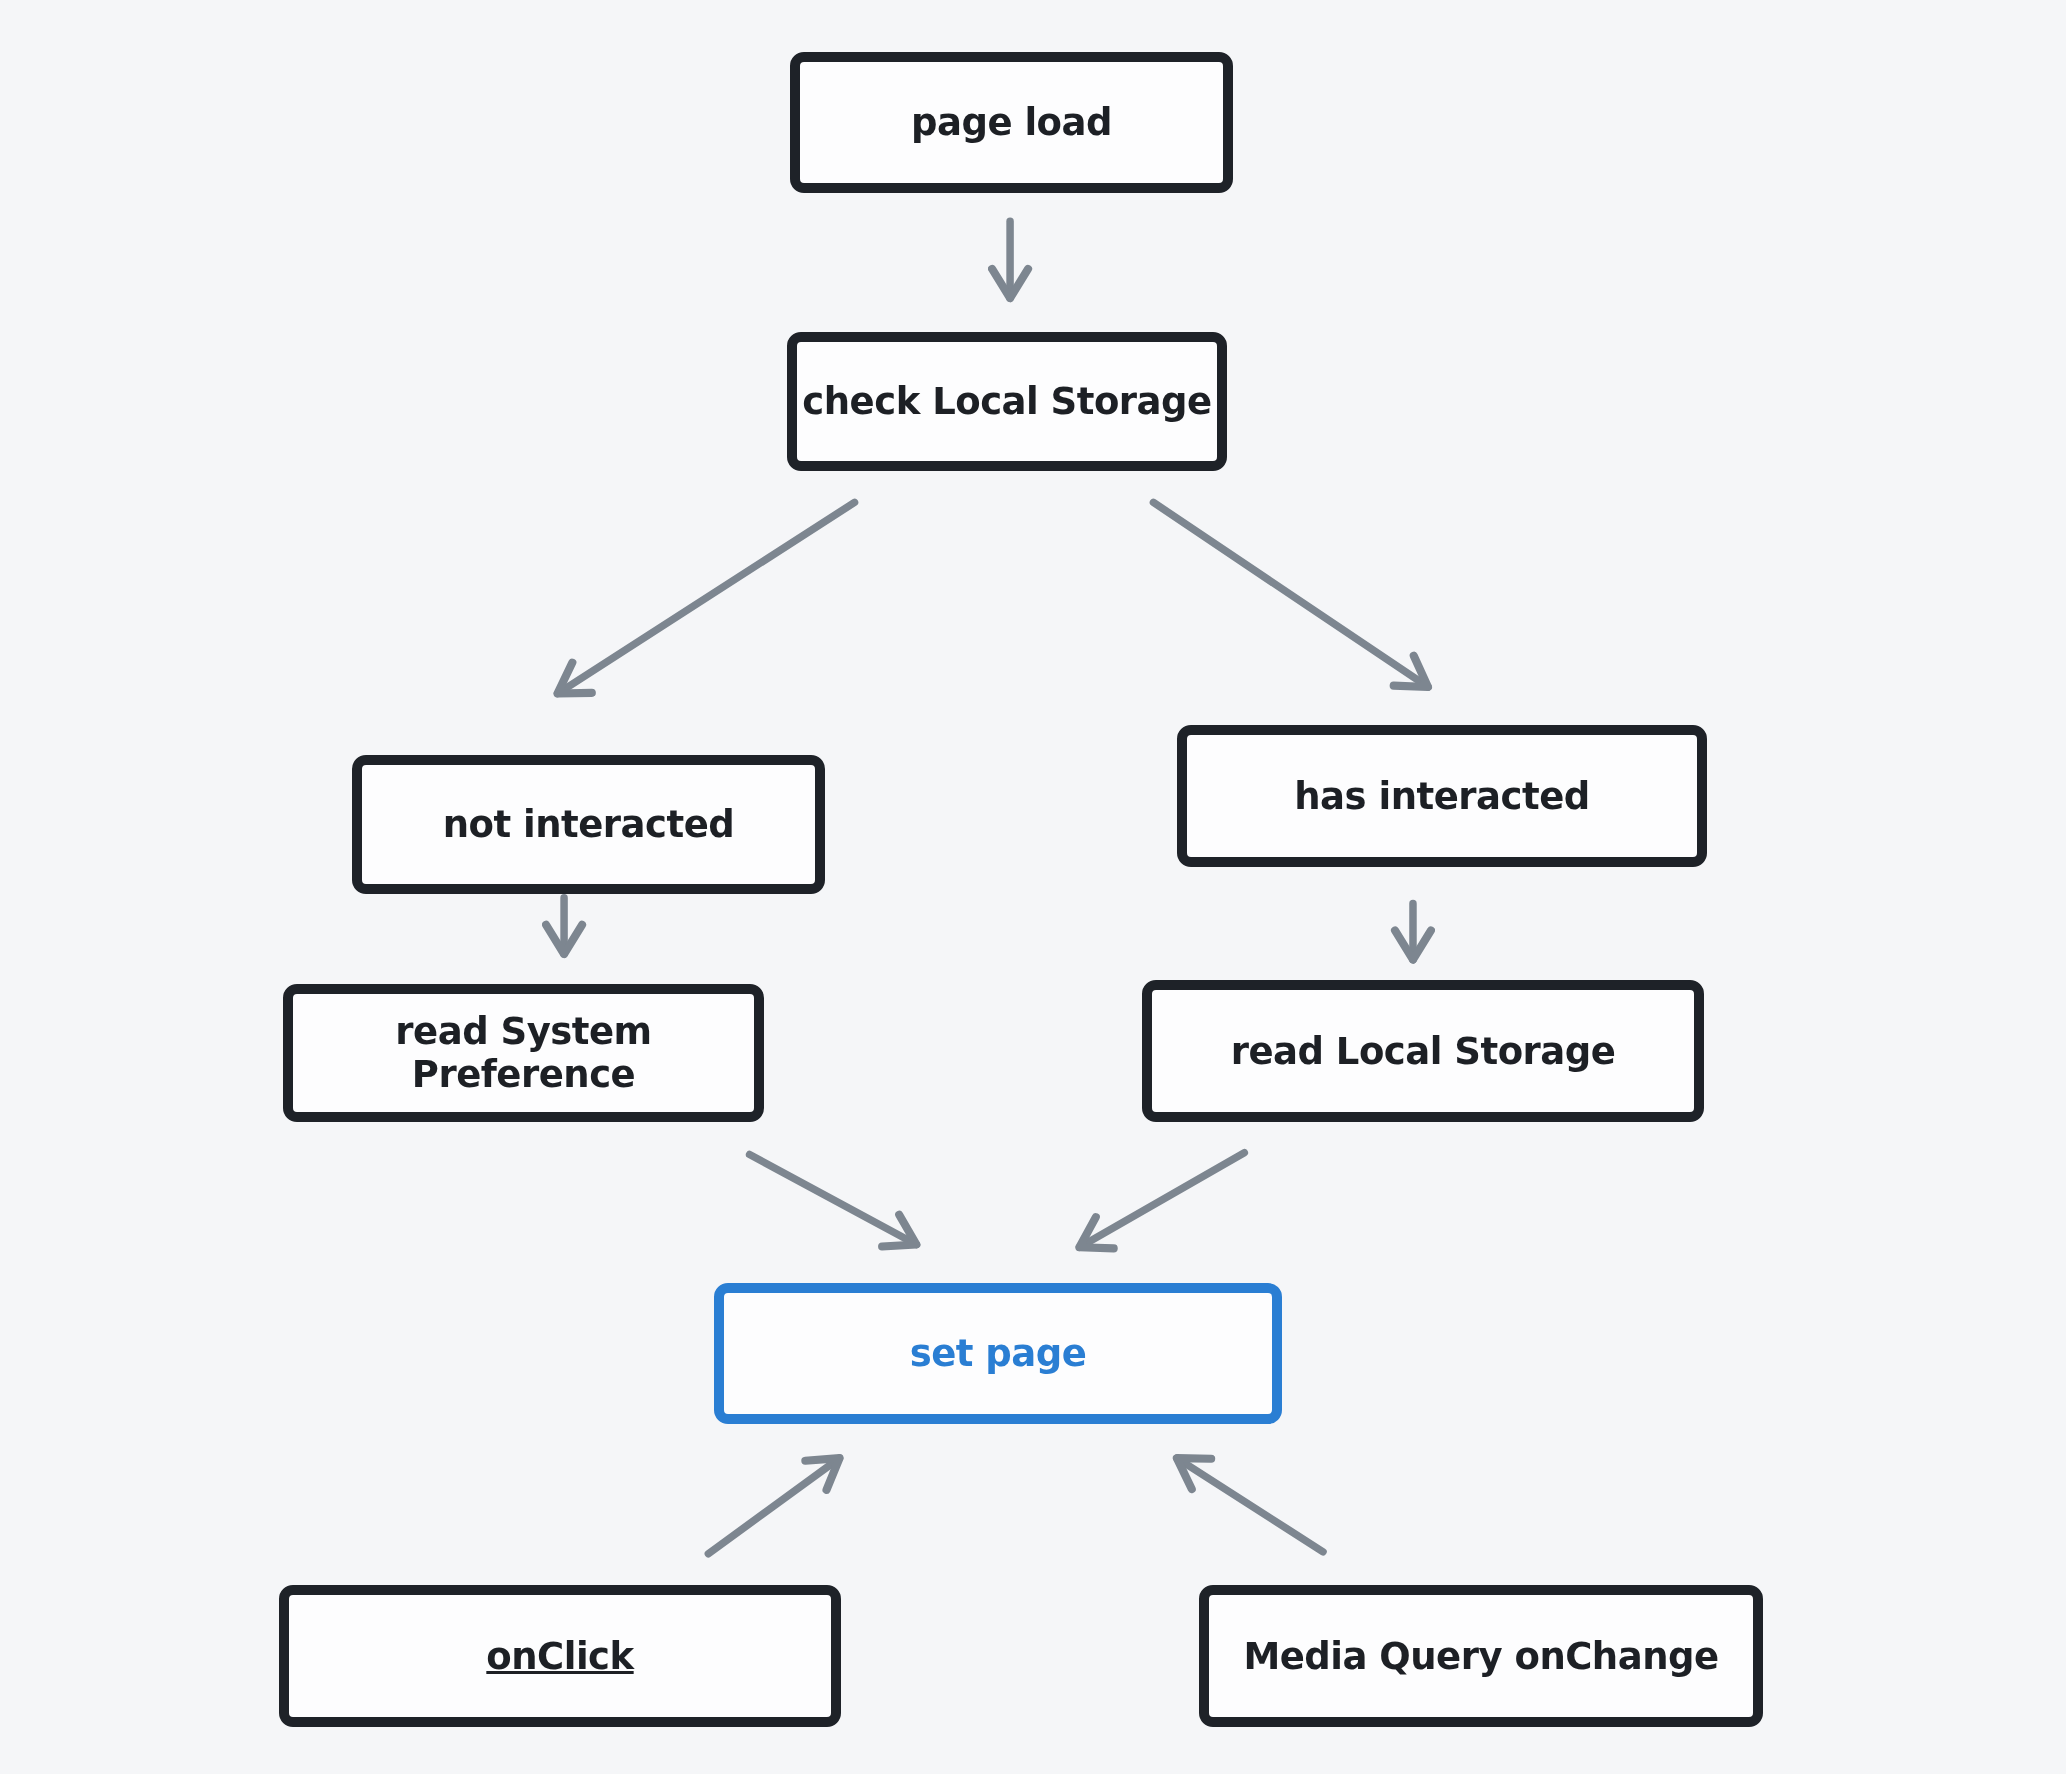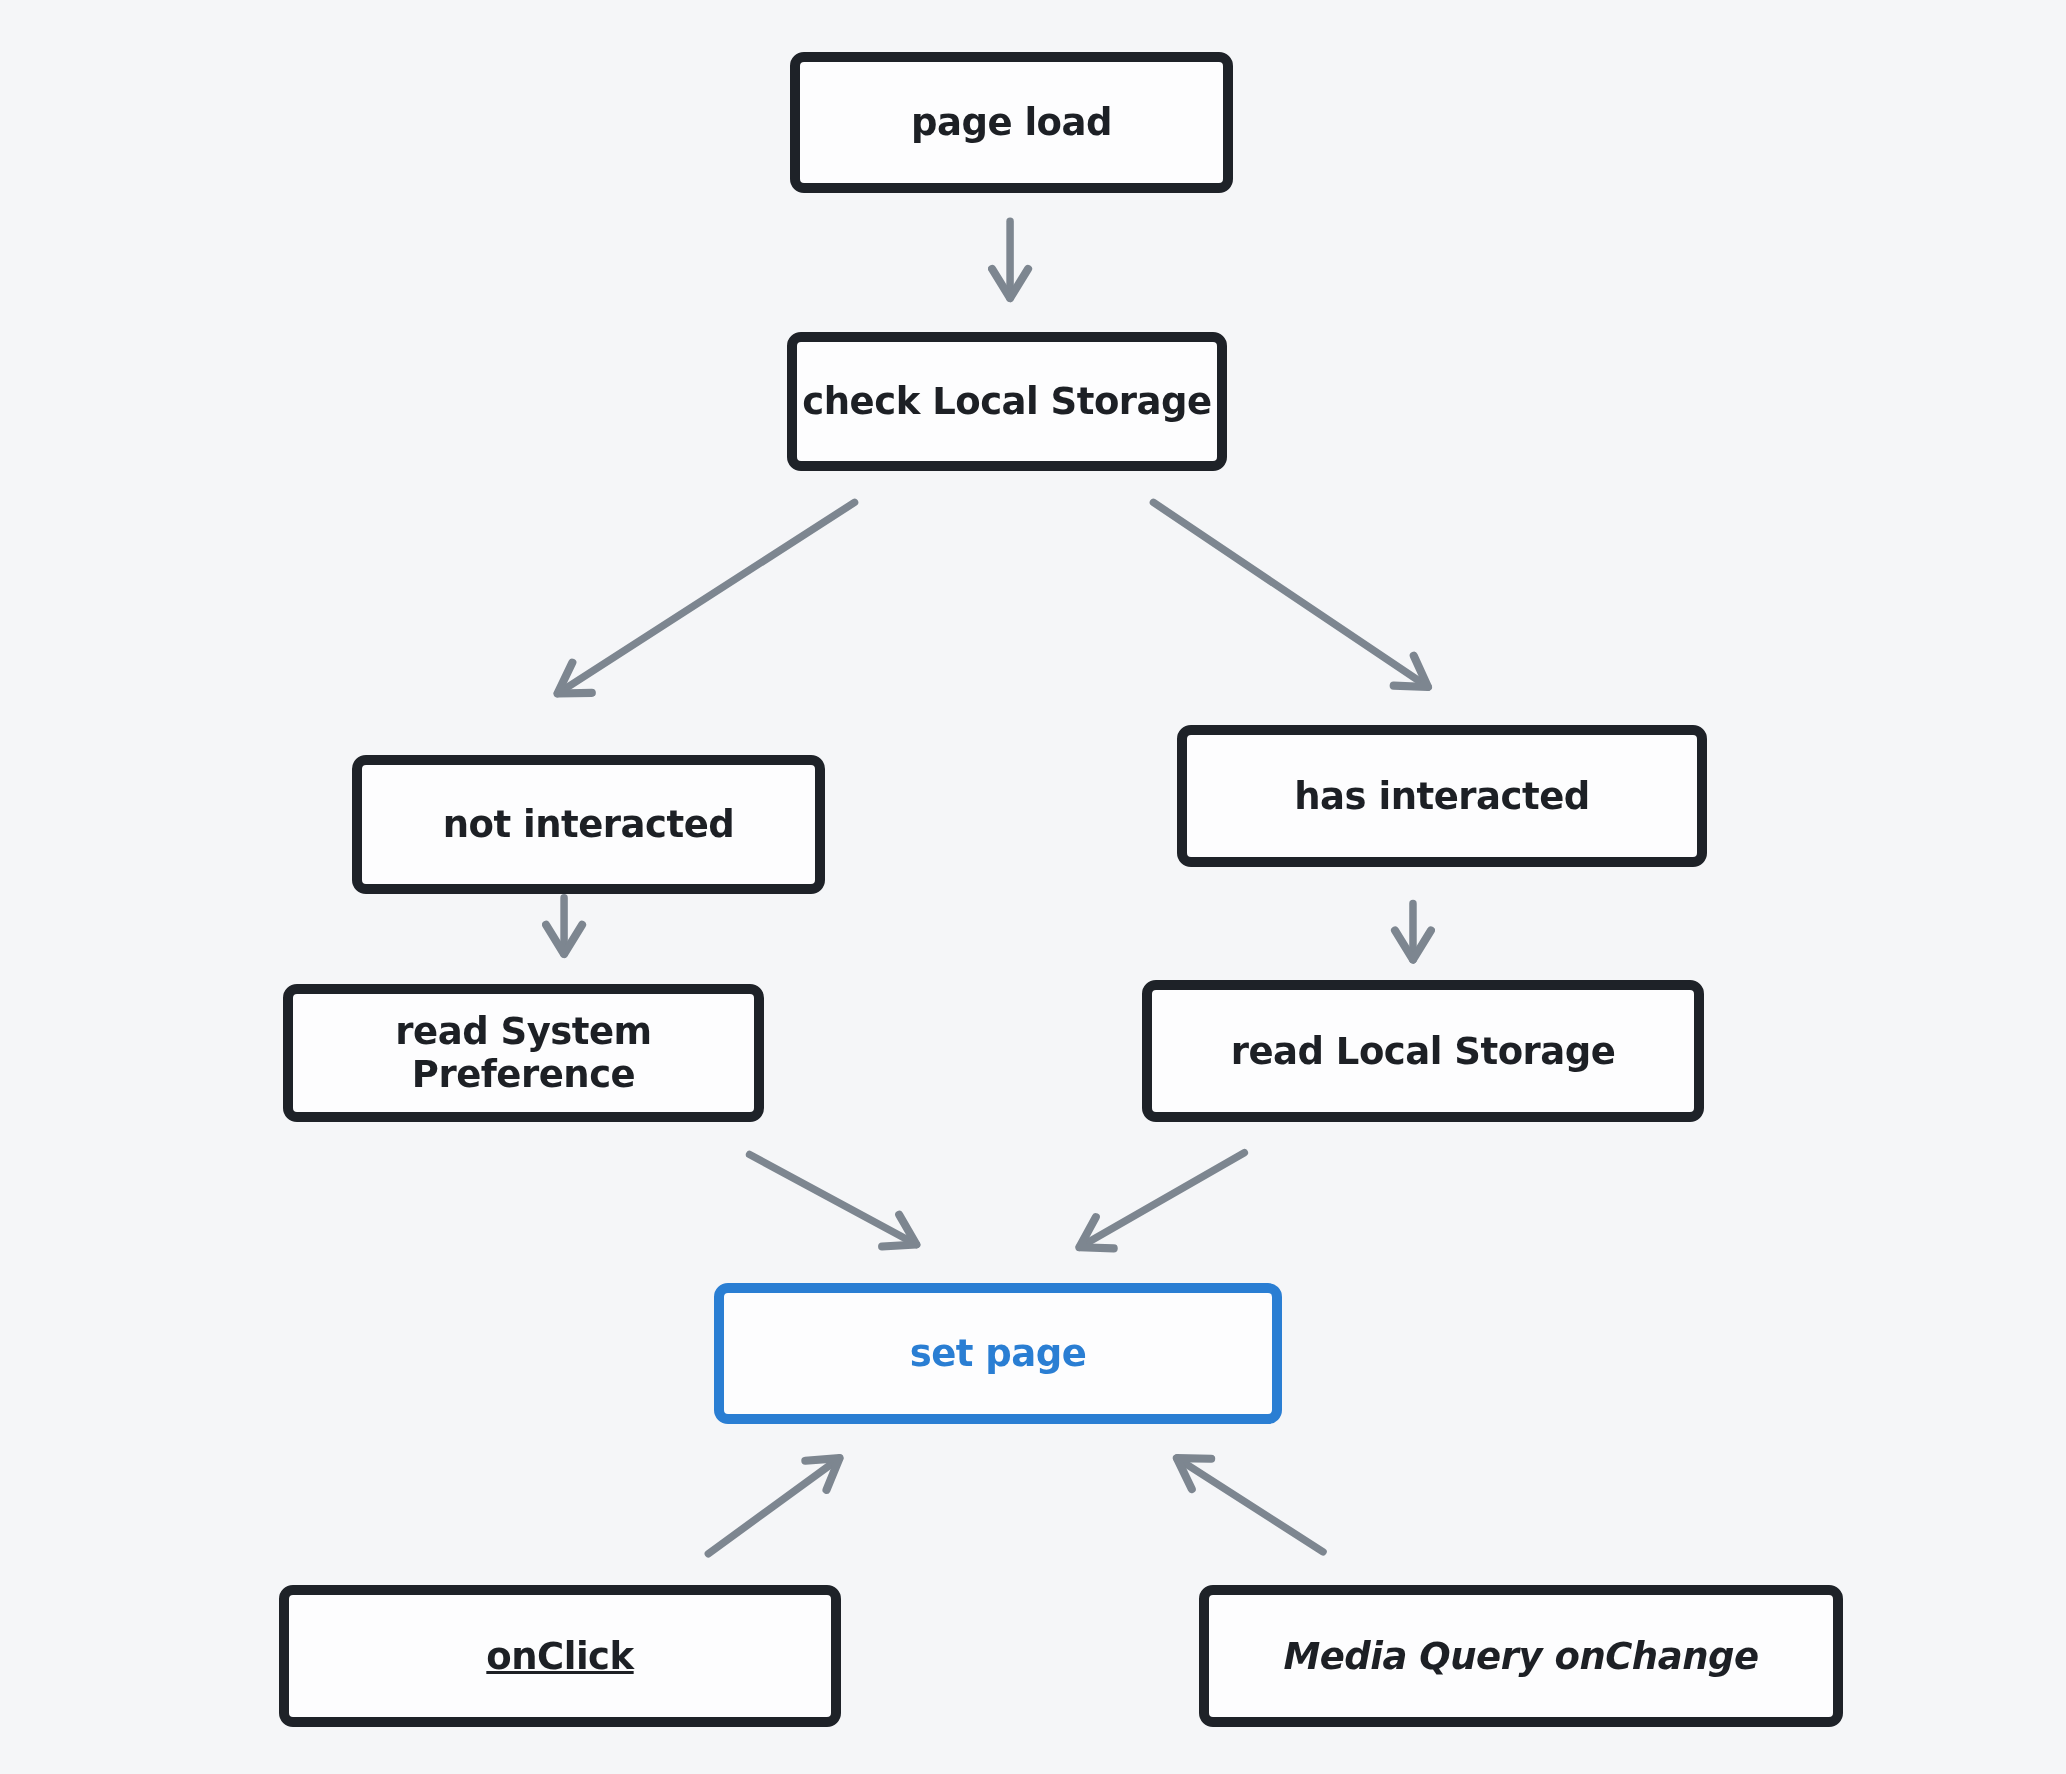--- a/index.html
+++ b/index.html
@@ -45,21 +45,21 @@
   }
   
   #node-page-load            { left: 790px;  top: 52px;   width: 443px; height: 141px; }
   #node-check-local-storage  { left: 787px;  top: 332px;  width: 440px; height: 139px; }
   #node-not-interacted       { left: 352px;  top: 731px;  width: 473px; height: 139px; margin-top: 24px; }
   #node-has-interacted       { left: 1177px; top: 725px;  width: 530px; height: 142px; }
   #node-read-system-pref     { left: 283px;  top: 984px; width: 481px; height: 138px; }
   #node-read-local-storage   { left: 1142px; top: 980px; width: 562px; height: 142px; }
   #node-set-theme            { left: 714px;  top: 1283px; width: 568px; height: 141px; }
   #node-onclick              { left: 279px;  top: 1585px; width: 562px; height: 142px; text-decoration: underline; }
-  #node-media-query-onchange { left: 1199px; top: 1585px; width: 644px; height: 142px; font-style: italic; }
+  #node-media-query-onchange { left: 1199px; top: 1585px; width: 564px; height: 142px; }
 
   .edge-line {
     stroke: #7d8690;
     stroke-width: 8;
     stroke-linecap: round;
     fill: none;
   }
 </style>
 </head>
 <body>

